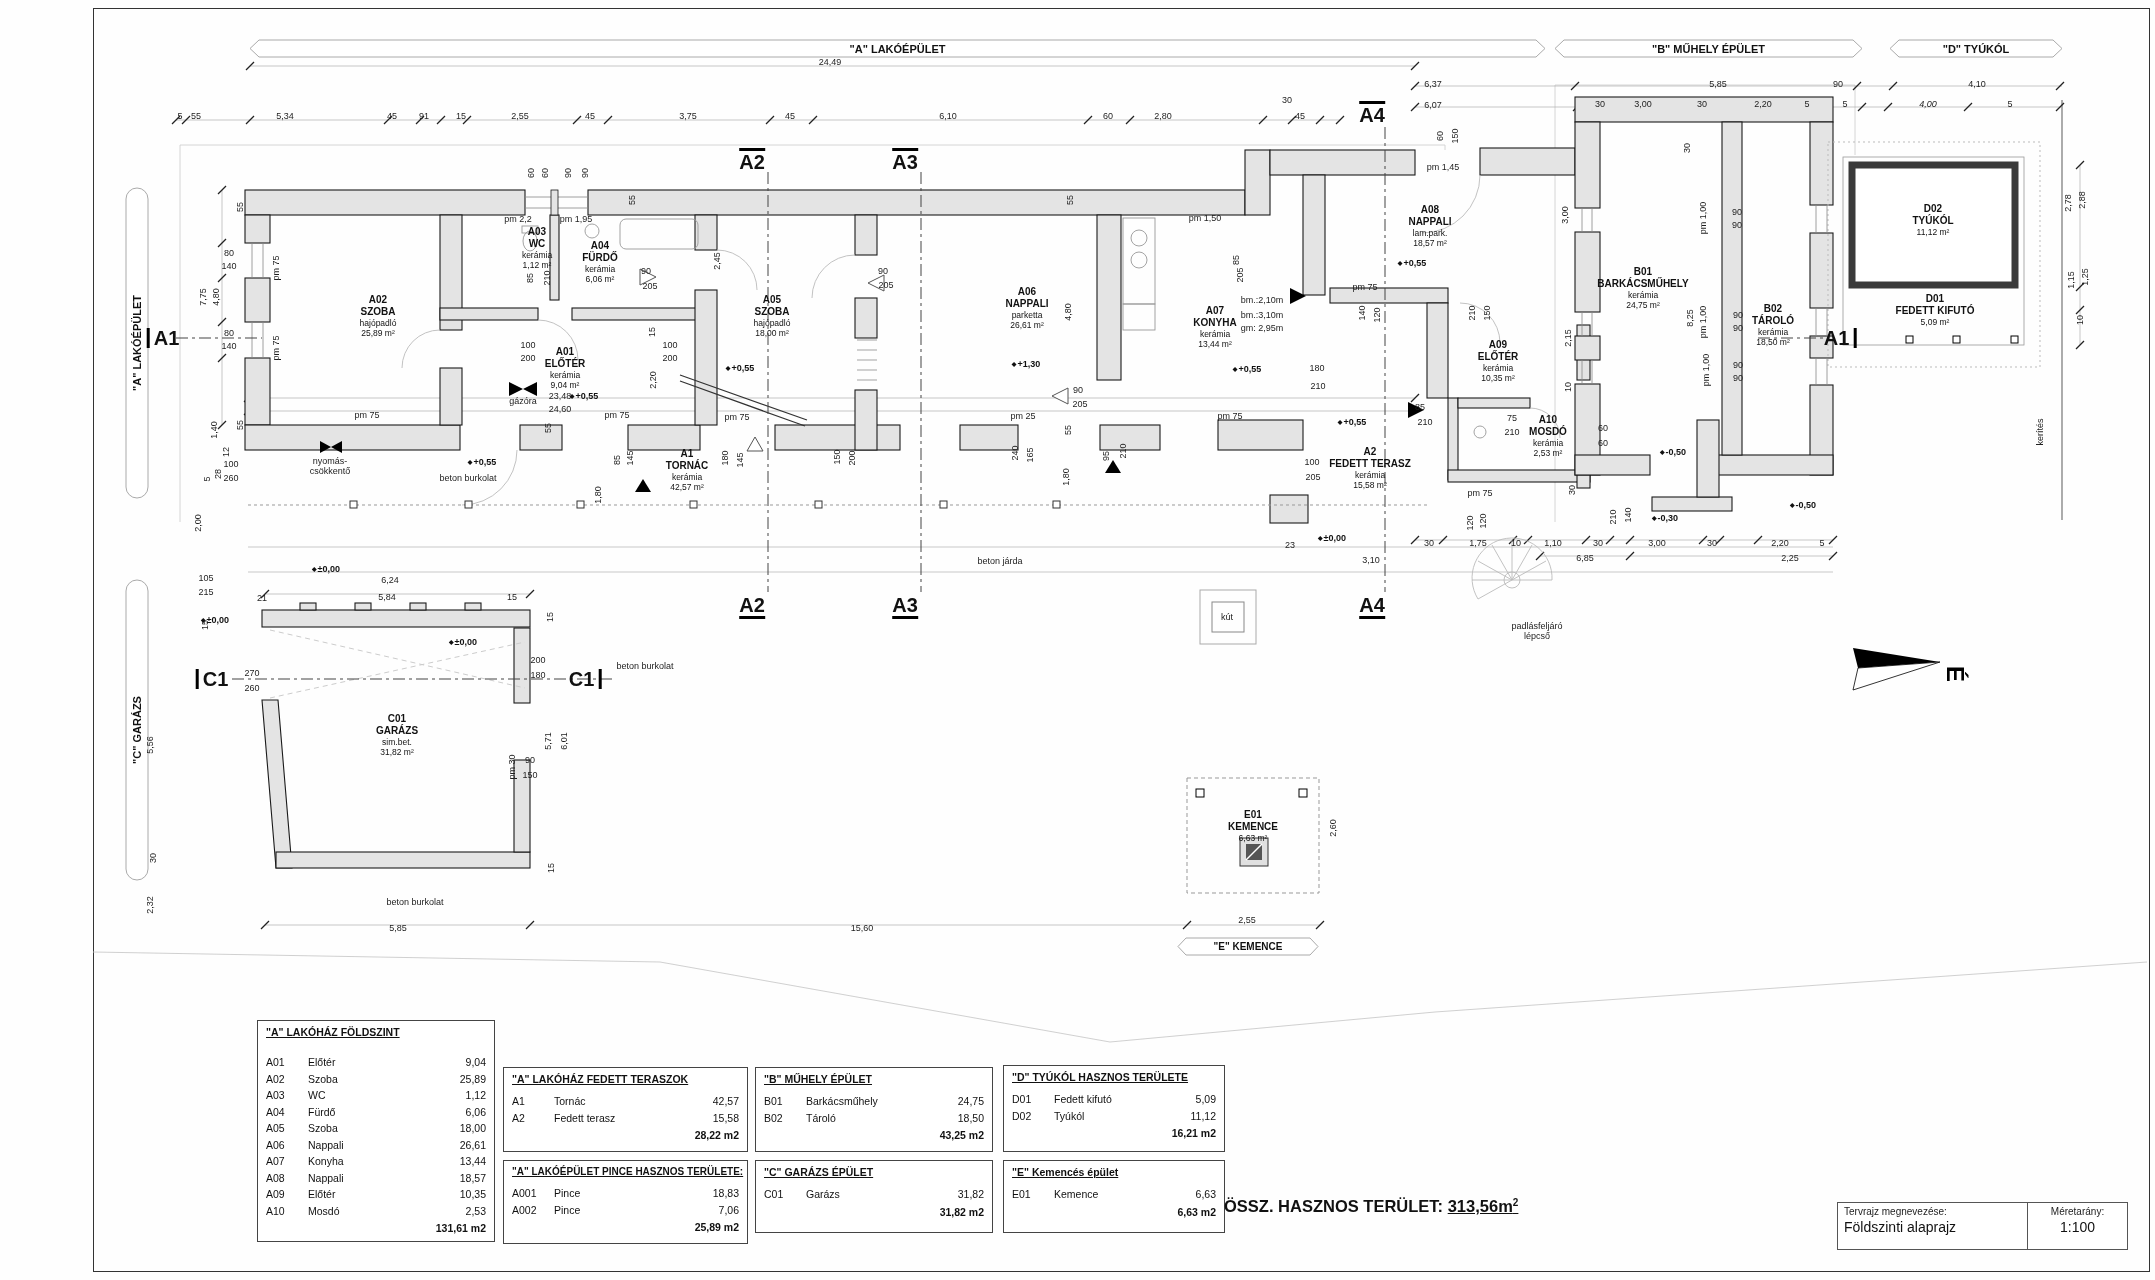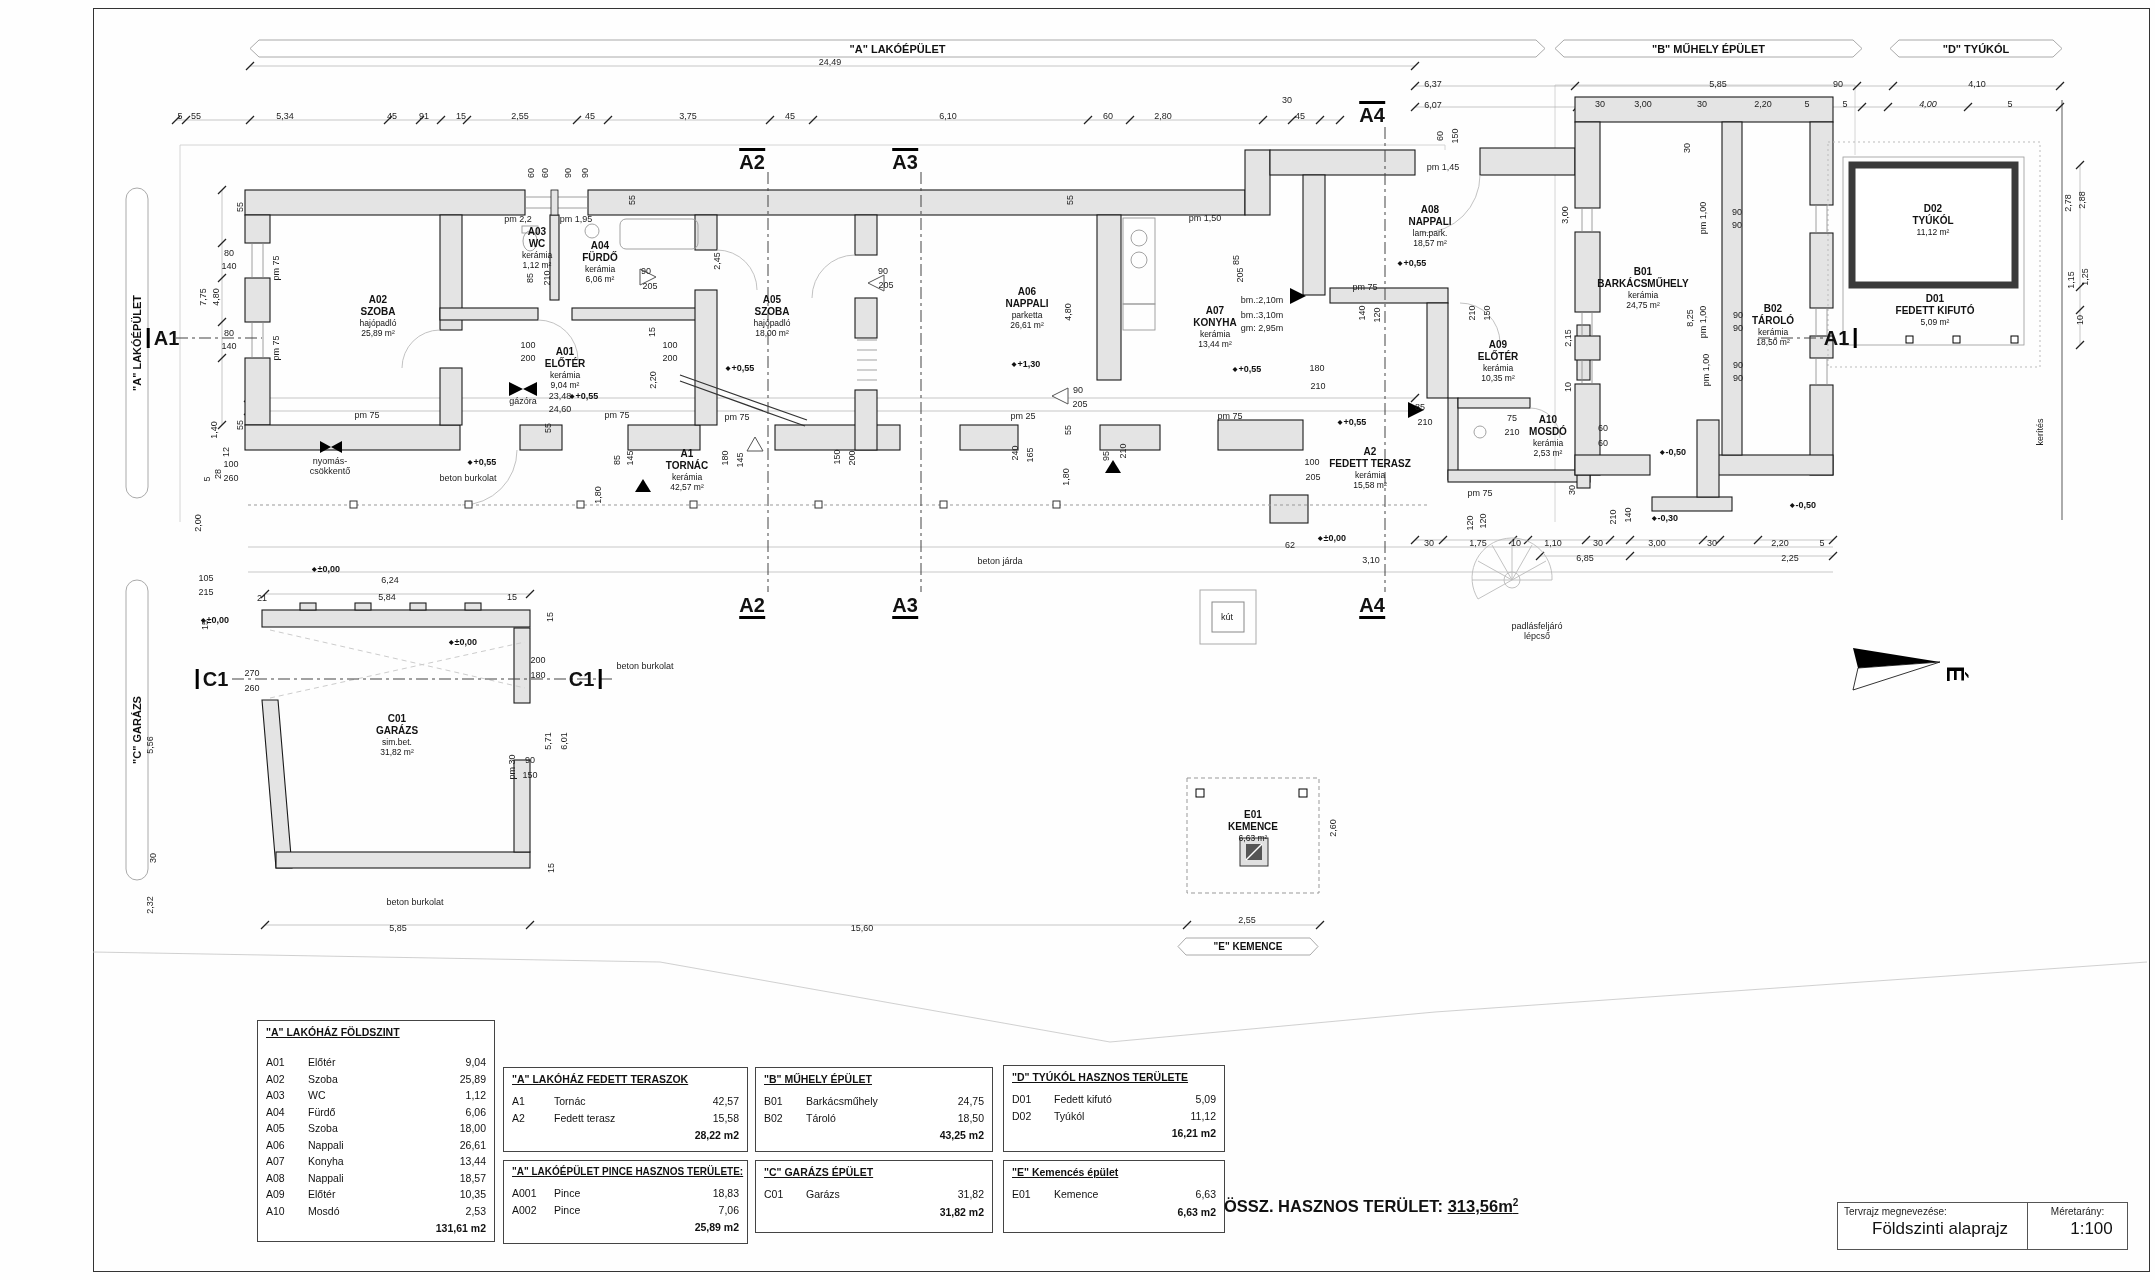--- a/index.html
+++ b/index.html
@@ -29,21 +29,21 @@
   .trow .c{width:42px;}
   .trow .n{flex:1;}
   .trow .a{text-align:right;}
   .ttl{font-weight:bold;text-align:right;line-height:18px;}
   #summary{position:absolute;left:1224px;top:1196px;font-size:16.5px;font-weight:bold;white-space:nowrap;}
   #summary .v{text-decoration:underline;}
   #titleblock{position:absolute;left:1837px;top:1202px;width:291px;height:48px;border:1.2px solid #555;background:#fff;display:flex;box-sizing:border-box;}
   #titleblock .cellL{width:190px;border-right:1.2px solid #555;padding:3px 6px;box-sizing:border-box;}
   #titleblock .cellR{flex:1;padding:3px 6px;box-sizing:border-box;text-align:center;}
   #titleblock .lab{font-size:10px;color:#222;}
-  #titleblock .big{font-size:17px;margin-top:2px;margin-left:28px;}
+  #titleblock .big{font-size:14px;margin-top:2px;}
 </style>
 </head>
 <body>
 
 <div id="sheet">
   <div id="frame"></div>
 
   <svg class="layer" width="2155" height="1280">
 
     <g stroke="#cccccc" fill="none" stroke-width="0.8">
@@ -442,21 +442,21 @@
       <div class="dim" style="left: 1585px; top: 558px;">6,85</div>
       <div class="dim" style="left: 1657px; top: 543px;">3,00</div>
       <div class="dim" style="left: 1712px; top: 543px;">30</div>
       <div class="dim" style="left: 1780px; top: 543px;">2,20</div>
       <div class="dim" style="left: 1822px; top: 543px;">5</div>
       <div class="dim" style="left: 1790px; top: 558px;">2,25</div>
       <div class="dim r" style="left: 1470px; top: 523px;">120</div>
       <div class="dim r" style="left: 1483px; top: 521px;">120</div>
       <div class="dim r" style="left: 1628px; top: 515px;">140</div>
       <div class="dim r" style="left: 1613px; top: 517px;">210</div>
-      <div class="dim" style="left: 1290px; top: 545px;">62</div>
+      <div class="dim" style="left: 1290px; top: 545px;">23</div>
       <div class="dim" style="left: 1371px; top: 560px;">3,10</div>
       <div class="dim" style="left: 560px; top: 396px;">23,48</div>
       <div class="dim" style="left: 560px; top: 409px;">24,60</div>
       <div class="dim" style="left: 390px; top: 580px;">6,24</div>
       <div class="dim" style="left: 387px; top: 597px;">5,84</div>
       <div class="dim" style="left: 512px; top: 597px;">15</div>
       <div class="dim" style="left: 252px; top: 673px;">270</div>
       <div class="dim" style="left: 252px; top: 688px;">260</div>
       <div class="dim" style="left: 538px; top: 660px;">200</div>
       <div class="dim" style="left: 538px; top: 675px;">180</div>

